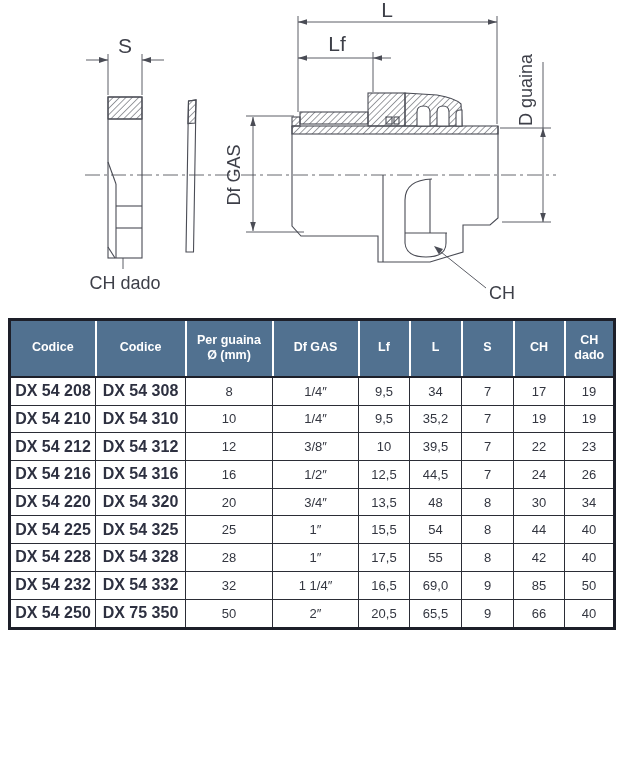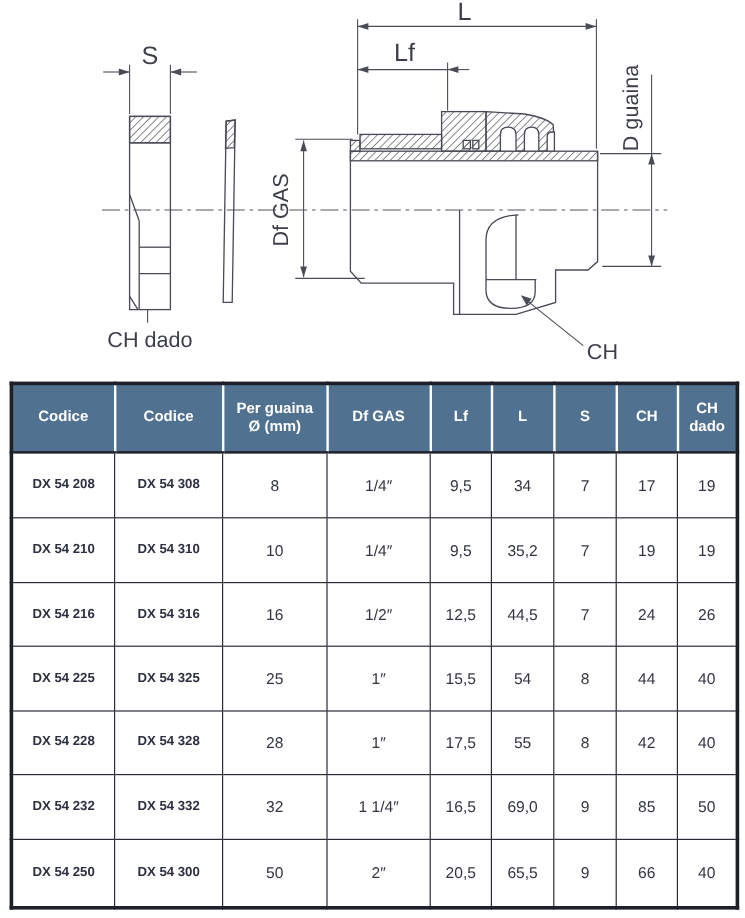--- a/index.html
+++ b/index.html
@@ -9,40 +9,40 @@
   html,body{margin:0;padding:0;}
   body{
     width:621px;height:765px;background:#ffffff;position:relative;
     font-family:"Liberation Sans",sans-serif;overflow:hidden;
   }
   .drawing{position:absolute;left:0;top:0;width:621px;height:312px;}
   svg text{font-family:"Liberation Sans",sans-serif;fill:#3d3f48;}
 
   .tablewrap{position:absolute;left:8px;top:318px;}
   table{
-    border-collapse:collapse;table-layout:fixed;width:605px;height:440px;
+    border-collapse:collapse;table-layout:fixed;width:605px;height:312px;
     border:3px solid var(--outer-border);
   }
   col.c1{width:86px}col.c2{width:90px}col.c3{width:87px}col.c4{width:86px}
   col.c5{width:51px}col.c6{width:52px}col.c7{width:52px}col.c8{width:51px}col.c9{width:50px}
   thead tr{height:57px;}
   th{
     background:var(--header-bg);color:var(--header-text);
     font-size:12.5px;font-weight:bold;text-align:center;vertical-align:middle;
     border-left:2px solid #ffffff;border-right:2px solid #ffffff;
     border-bottom:2px solid var(--outer-border);
     white-space:pre-line;line-height:1.25;padding:0;
   }
   th:first-child{border-left:none;}
   th:last-child{border-right:none;}
   td{
     border:1px solid var(--grid);text-align:center;vertical-align:middle;
     font-size:13px;color:#333640;padding:0;line-height:1;
   }
-  td.code{font-weight:bold;color:var(--text);font-size:11px;}
+  td.code{font-weight:bold;color:var(--text);font-size:16px;}
 </style>
 </head>
 <body>
 
 <div class="drawing">
 <svg width="621" height="312" viewBox="0 0 621 312" xmlns="http://www.w3.org/2000/svg">
   <defs>
     <pattern id="hatch" width="4.5" height="4.5" patternUnits="userSpaceOnUse" patternTransform="rotate(45)">
       <line x1="0" y1="0" x2="0" y2="4.5" stroke="#4a4c55" stroke-width="1.1"></line>
     </pattern>
@@ -188,29 +188,51 @@
           <td class="code">DX 54 310</td>
           <td class="num">10</td>
           <td class="num">1/4″</td>
           <td class="num">9,5</td>
           <td class="num">35,2</td>
           <td class="num">7</td>
           <td class="num">19</td>
           <td class="num">19</td>
         </tr>
         <tr>
+          <td class="code">DX 54 212</td>
+          <td class="code">DX 54 312</td>
+          <td class="num">12</td>
+          <td class="num">3/8″</td>
+          <td class="num">10</td>
+          <td class="num">39,5</td>
+          <td class="num">7</td>
+          <td class="num">22</td>
+          <td class="num">23</td>
+        </tr>
+        <tr>
           <td class="code">DX 54 216</td>
           <td class="code">DX 54 316</td>
           <td class="num">16</td>
           <td class="num">1/2″</td>
           <td class="num">12,5</td>
           <td class="num">44,5</td>
           <td class="num">7</td>
           <td class="num">24</td>
           <td class="num">26</td>
+        </tr>
+        <tr>
+          <td class="code">DX 54 220</td>
+          <td class="code">DX 54 320</td>
+          <td class="num">20</td>
+          <td class="num">3/4″</td>
+          <td class="num">13,5</td>
+          <td class="num">48</td>
+          <td class="num">8</td>
+          <td class="num">30</td>
+          <td class="num">34</td>
         </tr>
         <tr>
           <td class="code">DX 54 225</td>
           <td class="code">DX 54 325</td>
           <td class="num">25</td>
           <td class="num">1″</td>
           <td class="num">15,5</td>
           <td class="num">54</td>
           <td class="num">8</td>
           <td class="num">44</td>
@@ -233,21 +255,21 @@
           <td class="num">32</td>
           <td class="num">1 1/4″</td>
           <td class="num">16,5</td>
           <td class="num">69,0</td>
           <td class="num">9</td>
           <td class="num">85</td>
           <td class="num">50</td>
         </tr>
         <tr>
           <td class="code">DX 54 250</td>
-          <td class="code">DX 54 300</td>
+          <td class="code">DX 75 350</td>
           <td class="num">50</td>
           <td class="num">2″</td>
           <td class="num">20,5</td>
           <td class="num">65,5</td>
           <td class="num">9</td>
           <td class="num">66</td>
           <td class="num">40</td>
         </tr>
       </tbody>
   </table>

